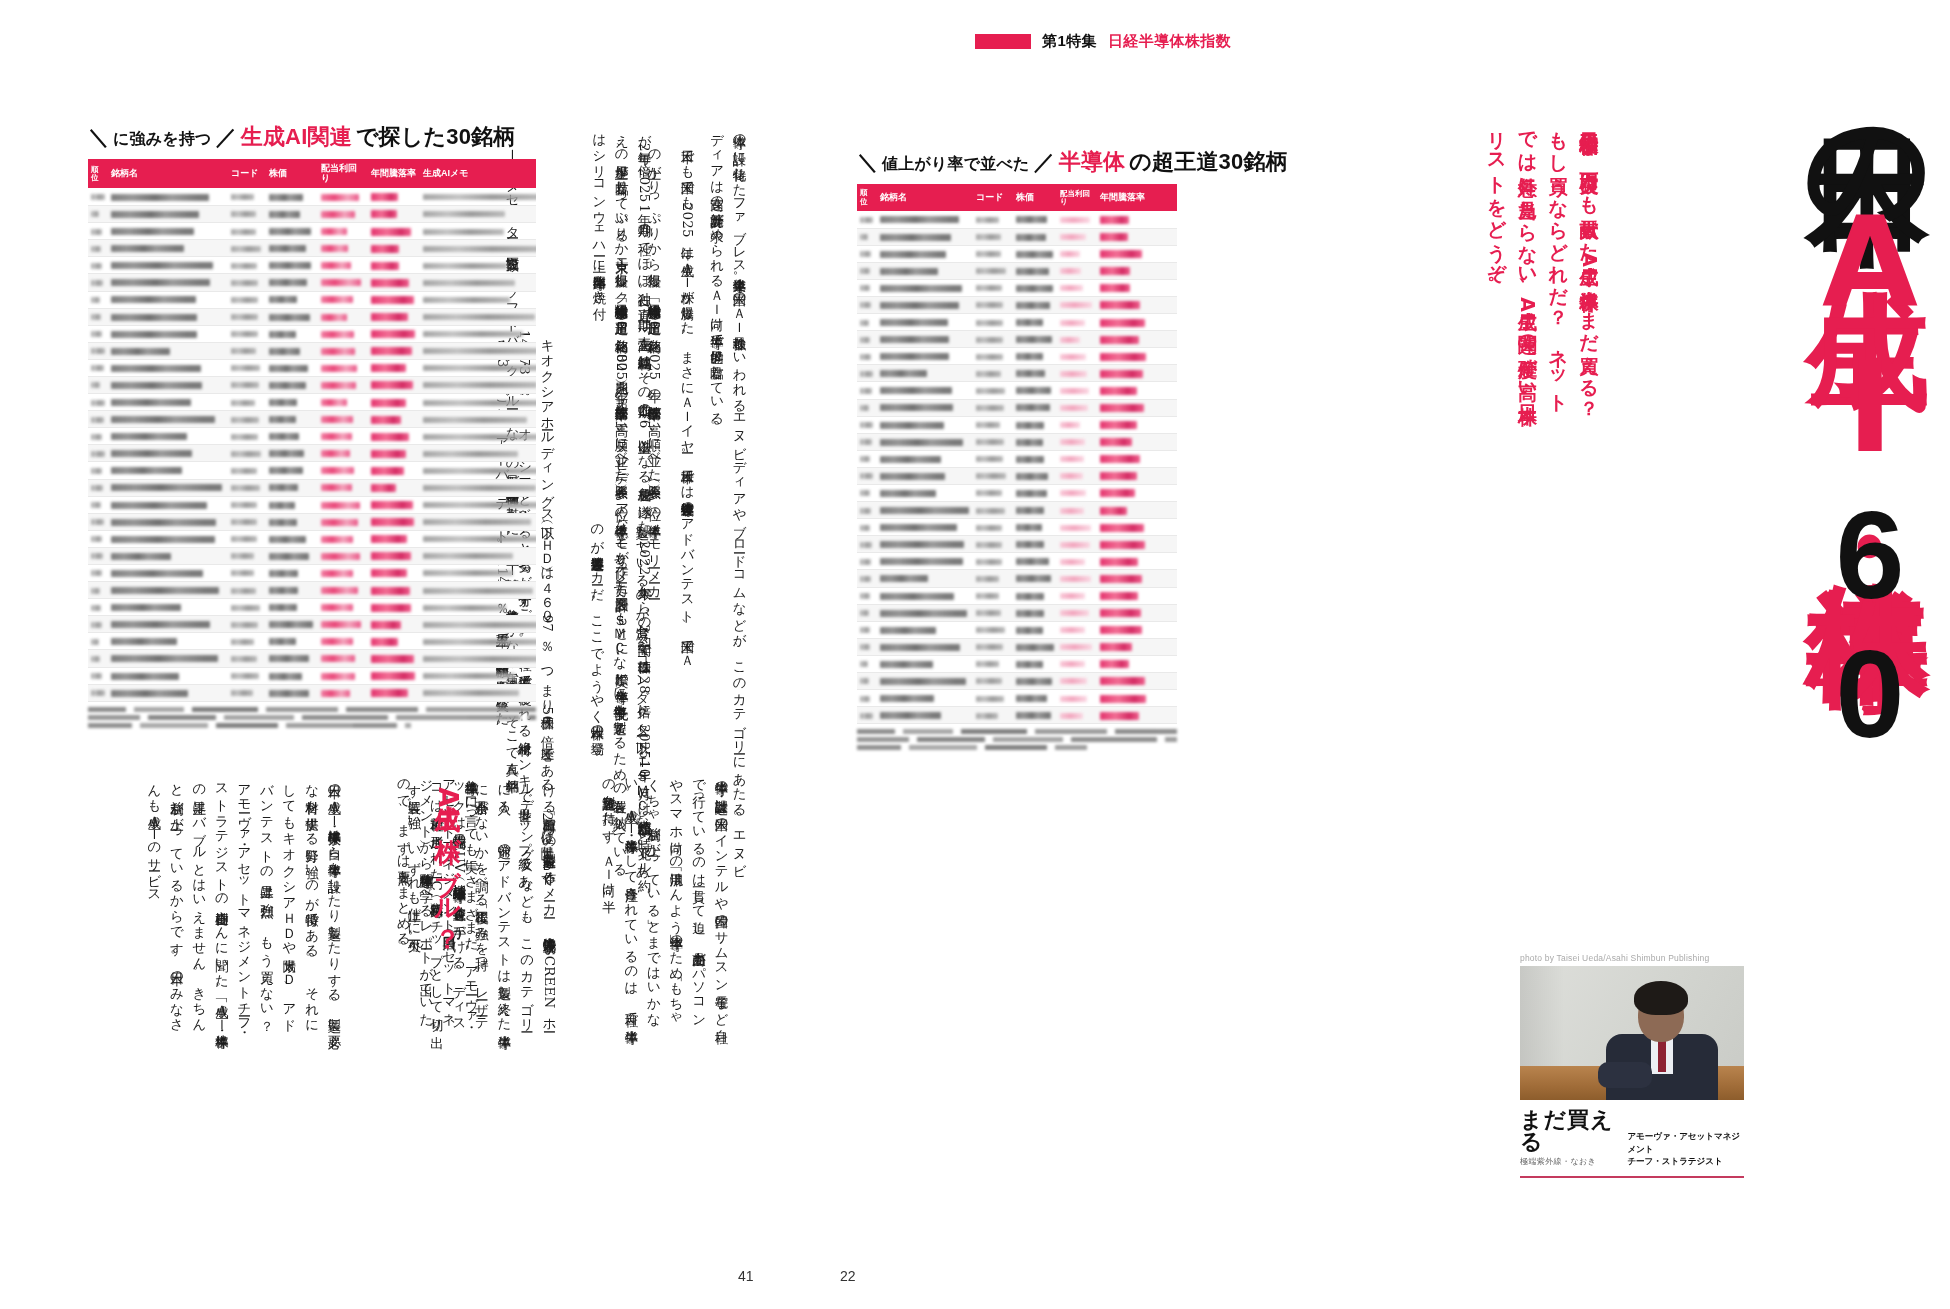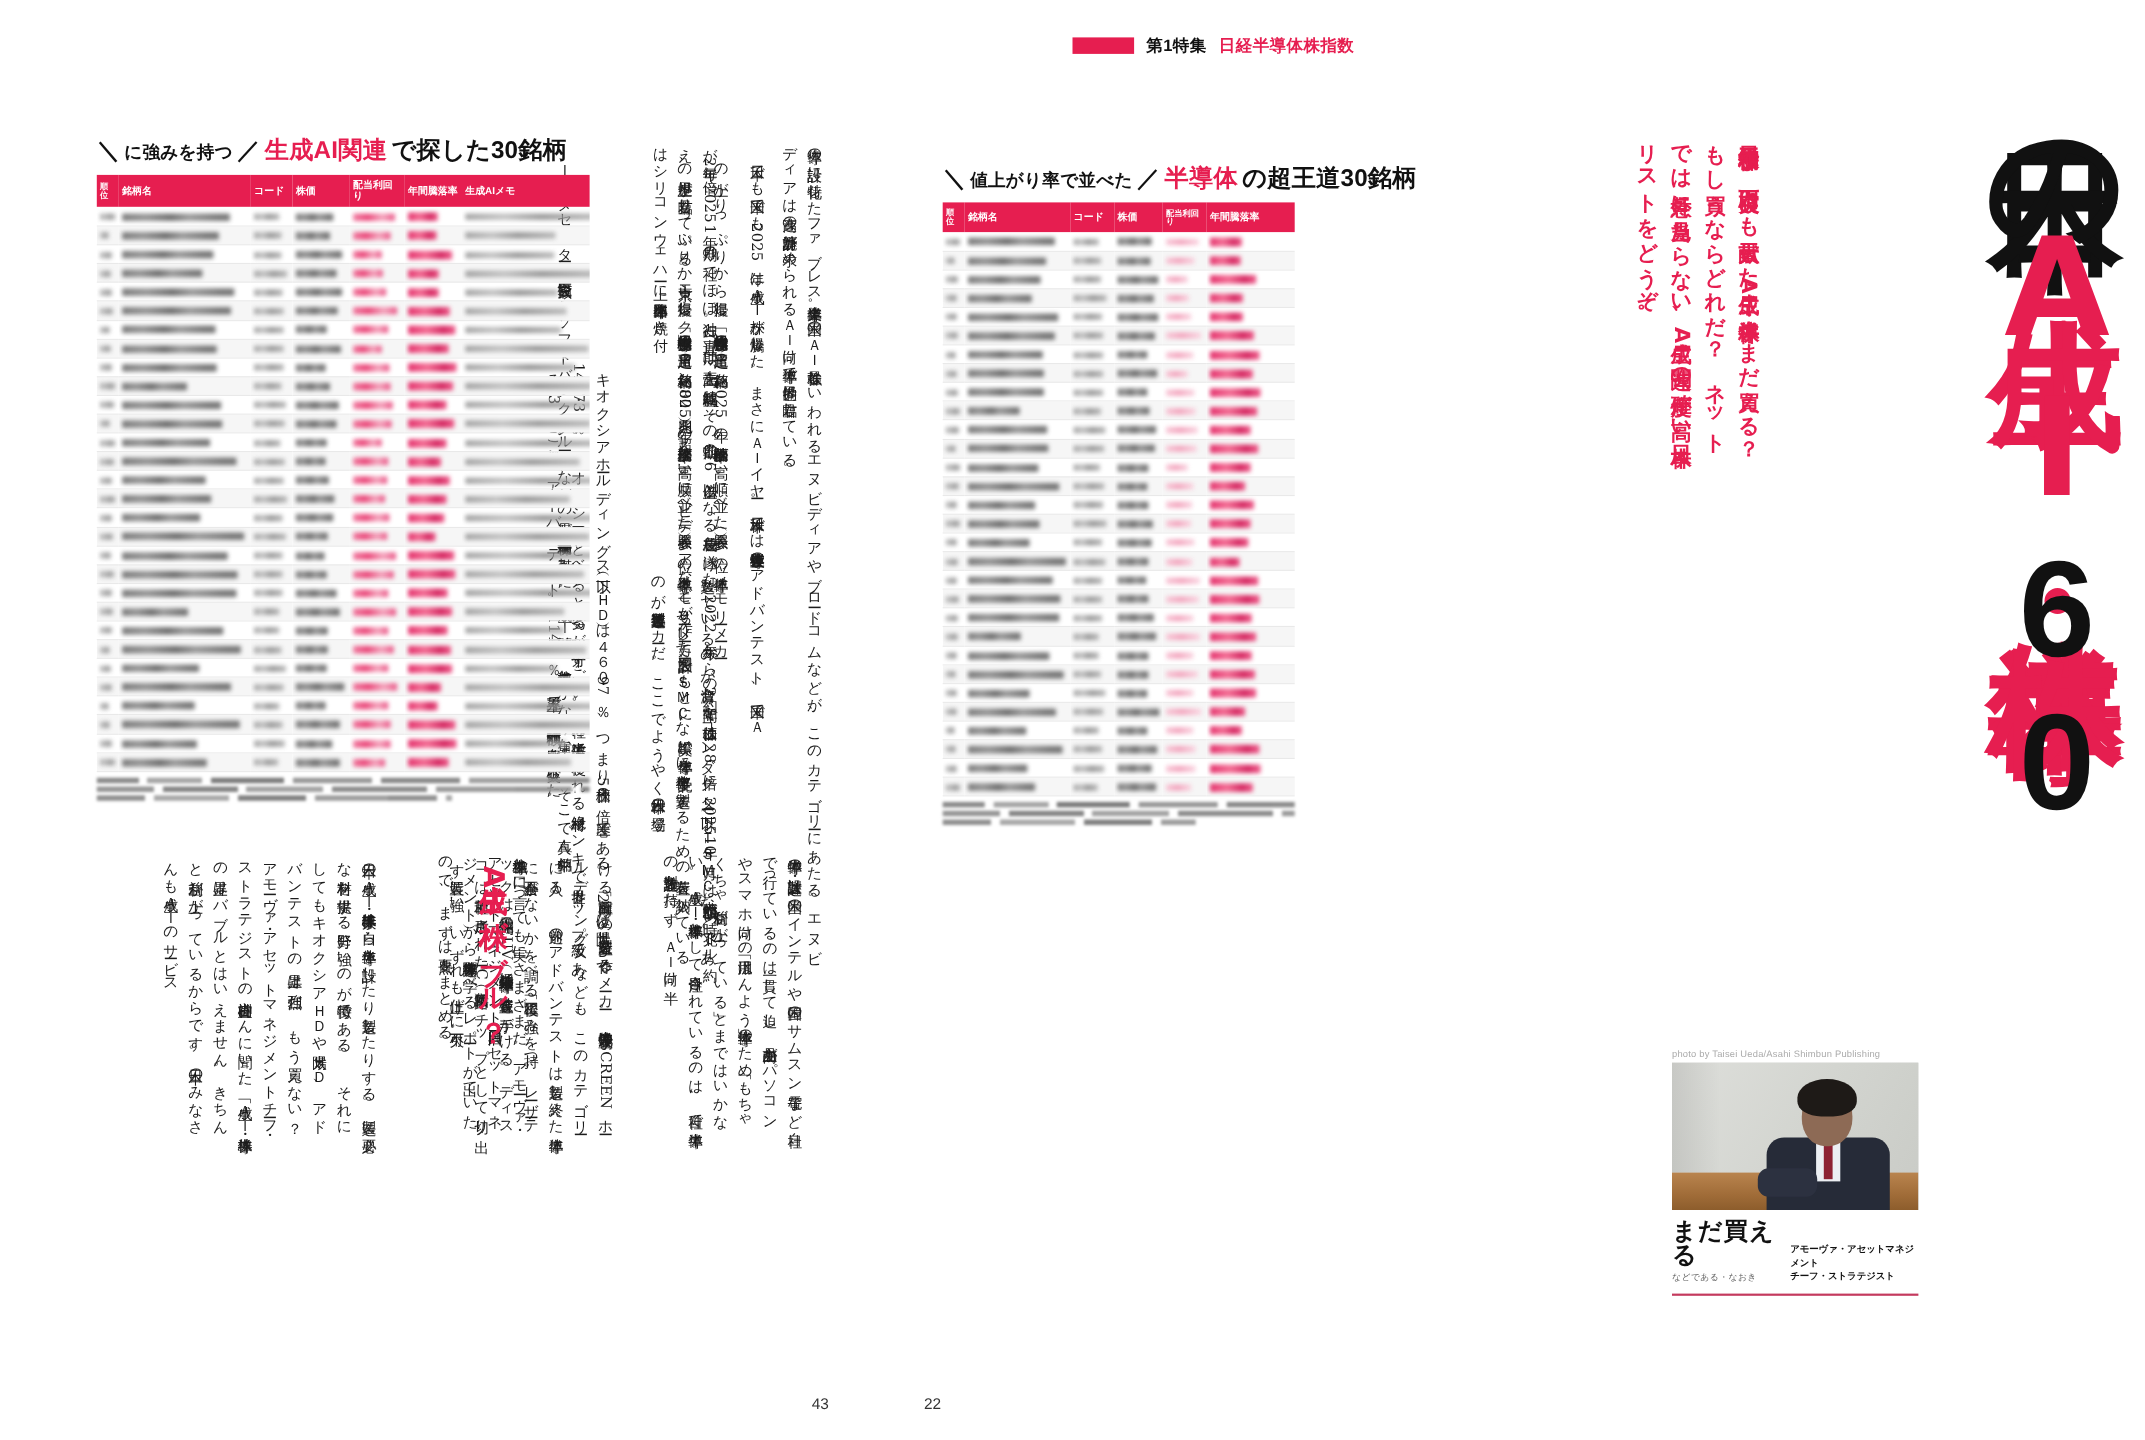--- a/index.html
+++ b/index.html
@@ -744,26 +744,26 @@
       <div class="body"></div>
       <div class="shirt"></div>
       <div class="tie"></div>
       <div class="arm"></div>
       <div class="head"></div>
       <div class="hair"></div>
     </div>
     <div class="namerow">
       <div>
         <div class="jname">まだ買える</div>
-        <div class="kana">などである・なおき</div>
+        <div class="kana">極端紫外線・なおき</div>
       </div>
       <div class="affil">
         <div>アモーヴァ・アセットマネジメント</div>
         <div>チーフ・ストラテジスト</div>
       </div>
     </div>
     <div class="rule"></div>
   </div>
 
-  <div class="folio l">43</div>
+  <div class="folio l">41</div>
   <div class="folio r">22</div>
 
 </div>
 
 </body></html>

